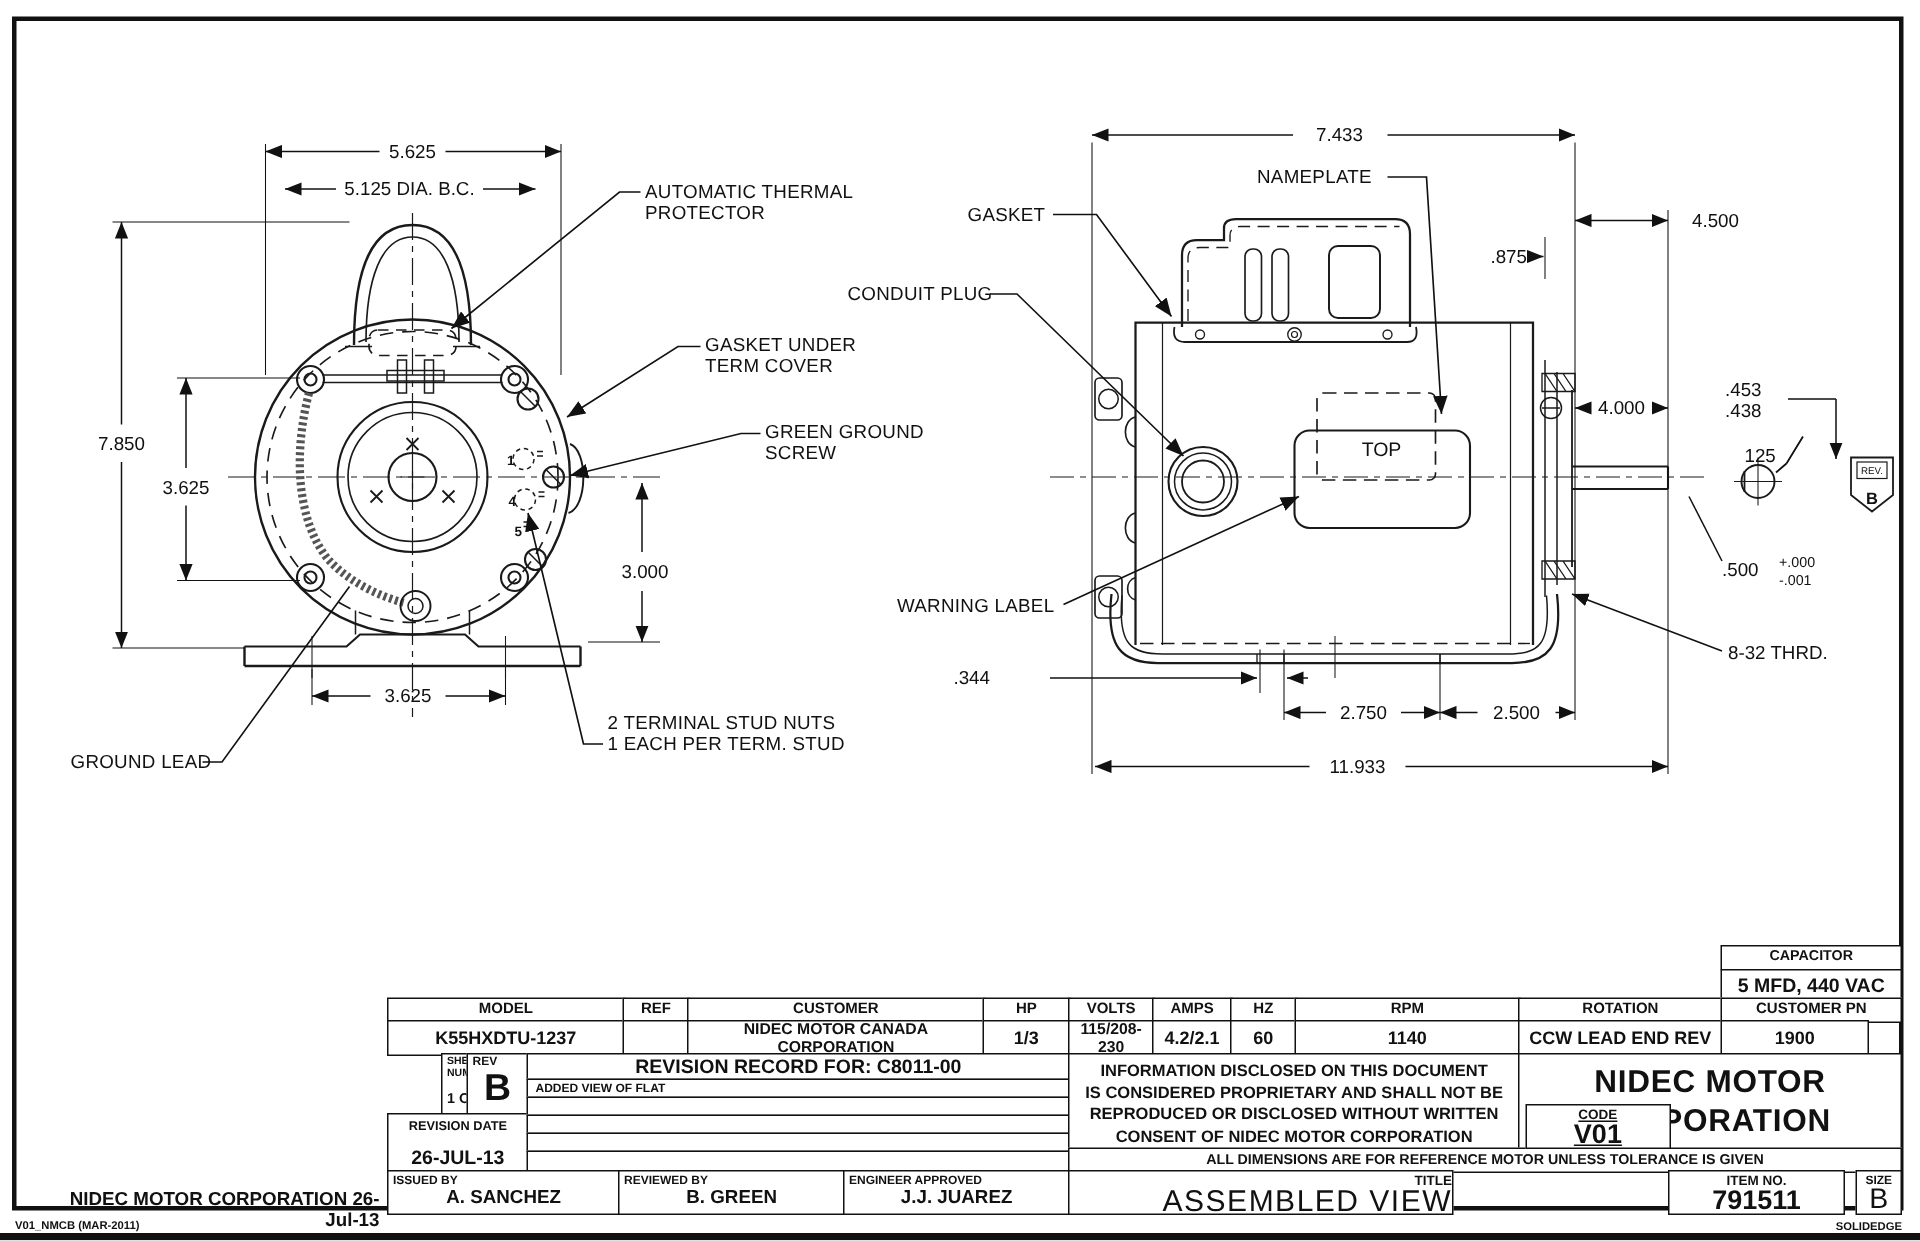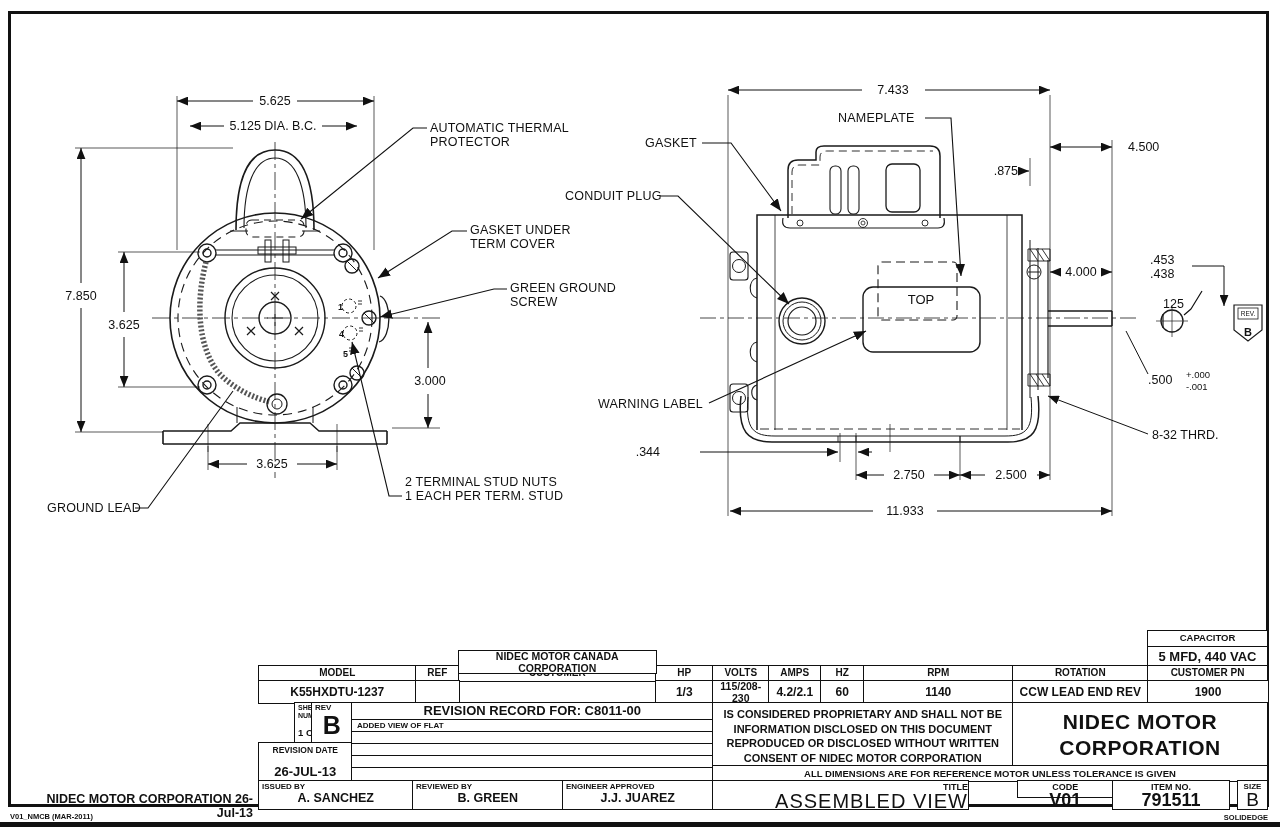--- a/index.html
+++ b/index.html
@@ -274,28 +274,28 @@
   <div class="cell hdr" style="left:655px;top:665px;width:58.5px;height:16.5px;">HP</div>
   <div class="cell hdr" style="left:712px;top:665px;width:57.5px;height:16.5px;">VOLTS</div>
   <div class="cell hdr" style="left:768px;top:665px;width:53.5px;height:16.5px;">AMPS</div>
   <div class="cell hdr" style="left:820px;top:665px;width:44.5px;height:16.5px;">HZ</div>
   <div class="cell hdr" style="left:863px;top:665px;width:150.5px;height:16.5px;">RPM</div>
   <div class="cell hdr" style="left:1012px;top:665px;width:136.5px;height:16.5px;">ROTATION</div>
   <div class="cell hdr" style="left:1147px;top:665px;width:121px;height:16.5px;">CUSTOMER PN</div>
 
   <div class="cell val cc" style="left:258px;top:680px;width:158.5px;height:23.5px;">K55HXDTU-1237</div>
   <div class="cell val cc" style="left:415px;top:680px;width:44.5px;height:23.5px;"></div>
-  <div class="cell val cc" style="left:458px;top:650px;width:198.5px;height:23.5px;font-size:10.5px;">NIDEC MOTOR CANADA CORPORATION</div>
+  <div class="cell val cc" style="left:458px;top:680px;width:198.5px;height:23.5px;font-size:10.5px;">NIDEC MOTOR CANADA CORPORATION</div>
   <div class="cell val cc" style="left:655px;top:680px;width:58.5px;height:23.5px;">1/3</div>
   <div class="cell val cc" style="left:712px;top:680px;width:57.5px;height:23.5px;font-size:10.5px;">115/208-230</div>
   <div class="cell val cc" style="left:768px;top:680px;width:53.5px;height:23.5px;">4.2/2.1</div>
   <div class="cell val cc" style="left:820px;top:680px;width:44.5px;height:23.5px;">60</div>
   <div class="cell val cc" style="left:863px;top:680px;width:150.5px;height:23.5px;">1140</div>
   <div class="cell val cc" style="left:1012px;top:680px;width:136.5px;height:23.5px;">CCW LEAD END REV</div>
-  <div class="cell val cc" style="left:1147px;top:680px;width:122px;height:23.5px;">1900</div>
+  <div class="cell val cc" style="left:1147px;top:680px;width:99px;height:23.5px;">1900</div>
 
   <div class="cell" style="left:258px;top:702px;width:54.5px;height:41.5px;padding:1px 3px;margin-left:36px;">
     <div class="tiny" style="font-size:7px;line-height:7.5px;"><span>SHEET</span><br><span>NUMBER</span></div>
     <div style="font-size:9.5px;font-weight:bold;margin-top:8px;">1 OF 1</div>
   </div>
   <div class="cell" style="left:311px;top:702px;width:41.5px;height:41.5px;text-align:center;">
     <div class="tiny" style="font-size:8px;text-align:left;padding-left:3px;">REV</div>
     <div style="font-size:25px;font-weight:bold;line-height:26px;">B</div>
   </div>
   <div class="cell" style="left:258px;top:742px;width:94.5px;height:39.5px;text-align:center;">
@@ -303,22 +303,22 @@
     <div style="font-size:13px;font-weight:bold;margin-top:9px;">26-JUL-13</div>
   </div>
   <div class="cell cc" style="left:351px;top:702px;width:362.5px;height:17.5px;font-size:13px;font-weight:bold;">REVISION RECORD FOR: C8011-00</div>
   <div class="cell" style="left:351px;top:718.5px;width:362.5px;height:13.5px;font-size:8px;font-weight:bold;padding-left:5px;line-height:12px;">ADDED VIEW OF FLAT</div>
   <div class="cell" style="left:351px;top:730.5px;width:362.5px;height:13.5px;"></div>
   <div class="cell" style="left:351px;top:742.5px;width:362.5px;height:13.5px;"></div>
   <div class="cell" style="left:351px;top:754.5px;width:362.5px;height:13.5px;"></div>
   <div class="cell" style="left:351px;top:766.5px;width:362.5px;height:15px;"></div>
 
   <div class="cell" style="left:712px;top:702px;width:301.5px;height:64.5px;text-align:center;font-size:11px;font-weight:600;line-height:14.5px;padding-top:4px;">
+    <div>INFORMATION DISCLOSED ON THIS DOCUMENT</div>
     <div>IS CONSIDERED PROPRIETARY AND SHALL NOT BE</div>
-    <div>INFORMATION DISCLOSED ON THIS DOCUMENT</div>
     <div>REPRODUCED OR DISCLOSED WITHOUT WRITTEN</div>
     <div>CONSENT OF NIDEC MOTOR CORPORATION</div>
   </div>
   <div class="cell" style="left:1012px;top:702px;width:256px;height:64.5px;text-align:center;font-size:21px;font-weight:bold;line-height:26px;padding-top:6px;letter-spacing:0.5px;">
     <div>NIDEC MOTOR</div>
     <div>CORPORATION</div>
   </div>
   <div class="cell cc" style="left:712px;top:765px;width:556px;height:16.5px;font-size:9.5px;font-weight:bold;">ALL DIMENSIONS ARE FOR REFERENCE MOTOR UNLESS TOLERANCE IS GIVEN</div>
 
   <div class="cell" style="left:258px;top:780px;width:155.5px;height:30px;">
@@ -331,21 +331,21 @@
   </div>
   <div class="cell" style="left:562px;top:780px;width:151.5px;height:30px;">
     <div class="tiny" style="padding:1px 0 0 3px;">ENGINEER APPROVED</div>
     <div style="font-size:12.5px;font-weight:bold;text-align:center;">J.J. JUAREZ</div>
   </div>
 
   <div class="cell" style="left:712px;top:780px;width:257px;height:30px;text-align:right;">
     <div style="font-size:9px;font-weight:bold;padding-top:1px;">TITLE</div>
     <div style="font-size:20px;letter-spacing:1px;line-height:18px;">ASSEMBLED VIEW</div>
   </div>
-  <div class="cell" style="left:1017px;top:780px;width:96.5px;height:18px;text-align:center;">
+  <div class="cell" style="left:1017px;top:736px;width:96.5px;height:30px;text-align:center;text-decoration:underline;">
     <div style="font-size:9px;font-weight:bold;padding-top:1px;">CODE</div>
     <div style="font-size:18px;font-weight:bold;line-height:17px;">V01</div>
   </div>
   <div class="cell" style="left:1112px;top:780px;width:118px;height:30px;text-align:center;">
     <div style="font-size:9px;font-weight:bold;padding-top:1px;">ITEM NO.</div>
     <div style="font-size:18px;font-weight:bold;line-height:17px;">791511</div>
   </div>
   <div class="cell" style="left:1237px;top:780px;width:31px;height:30px;text-align:center;">
     <div style="font-size:8px;font-weight:bold;padding-top:1px;">SIZE</div>
     <div style="font-size:19px;line-height:17px;">B</div>

